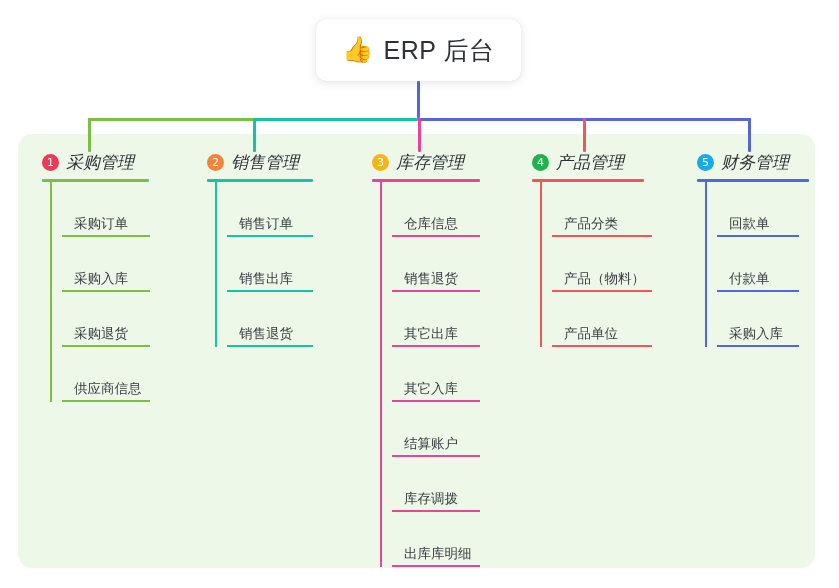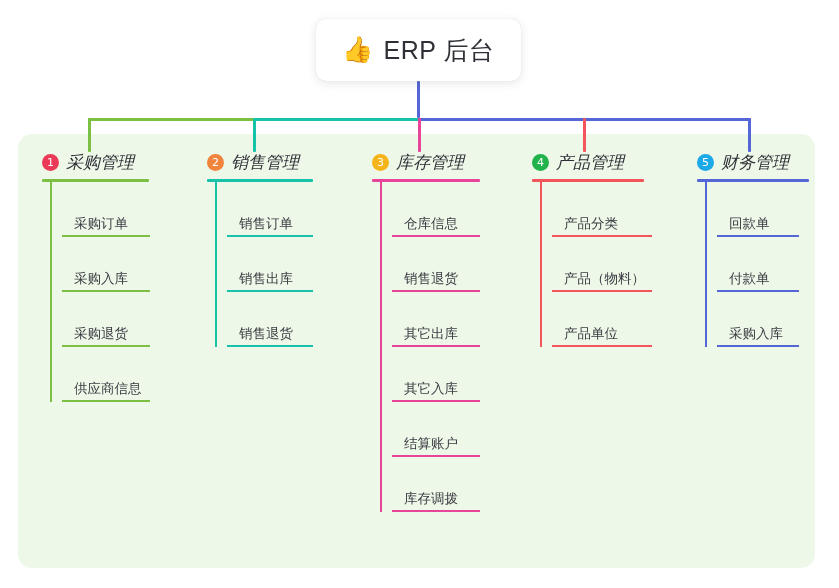--- a/index.html
+++ b/index.html
@@ -219,20 +219,24 @@
             <div class="leaf-underline" style="width: 88px; background: rgb(232, 68, 154);"></div>
           </div>
           <div class="leaf">
             <span class="leaf-label">结算账户</span>
             <div class="leaf-underline" style="width: 88px; background: rgb(232, 68, 154);"></div>
           </div>
           <div class="leaf">
             <span class="leaf-label">库存调拨</span>
             <div class="leaf-underline" style="width: 88px; background: rgb(232, 68, 154);"></div>
           </div>
+          <div class="leaf">
+            <span class="leaf-label">出库库明细</span>
+            <div class="leaf-underline" style="width: 88px; background: rgb(232, 68, 154);"></div>
+          </div>
         </div>
       </div>
       <div class="col" style="left: 532px; top: 150px;">
         <div class="col-head">
           <span class="badge" style="background: rgb(34, 178, 76);">4</span>
           <span class="col-title">产品管理</span>
         </div>
         <div class="col-underline" style="width: 112px; background: rgb(242, 85, 90);"></div>
         <div class="leaves">
           <div class="trunk" style="background: rgb(242, 85, 90);"></div>

